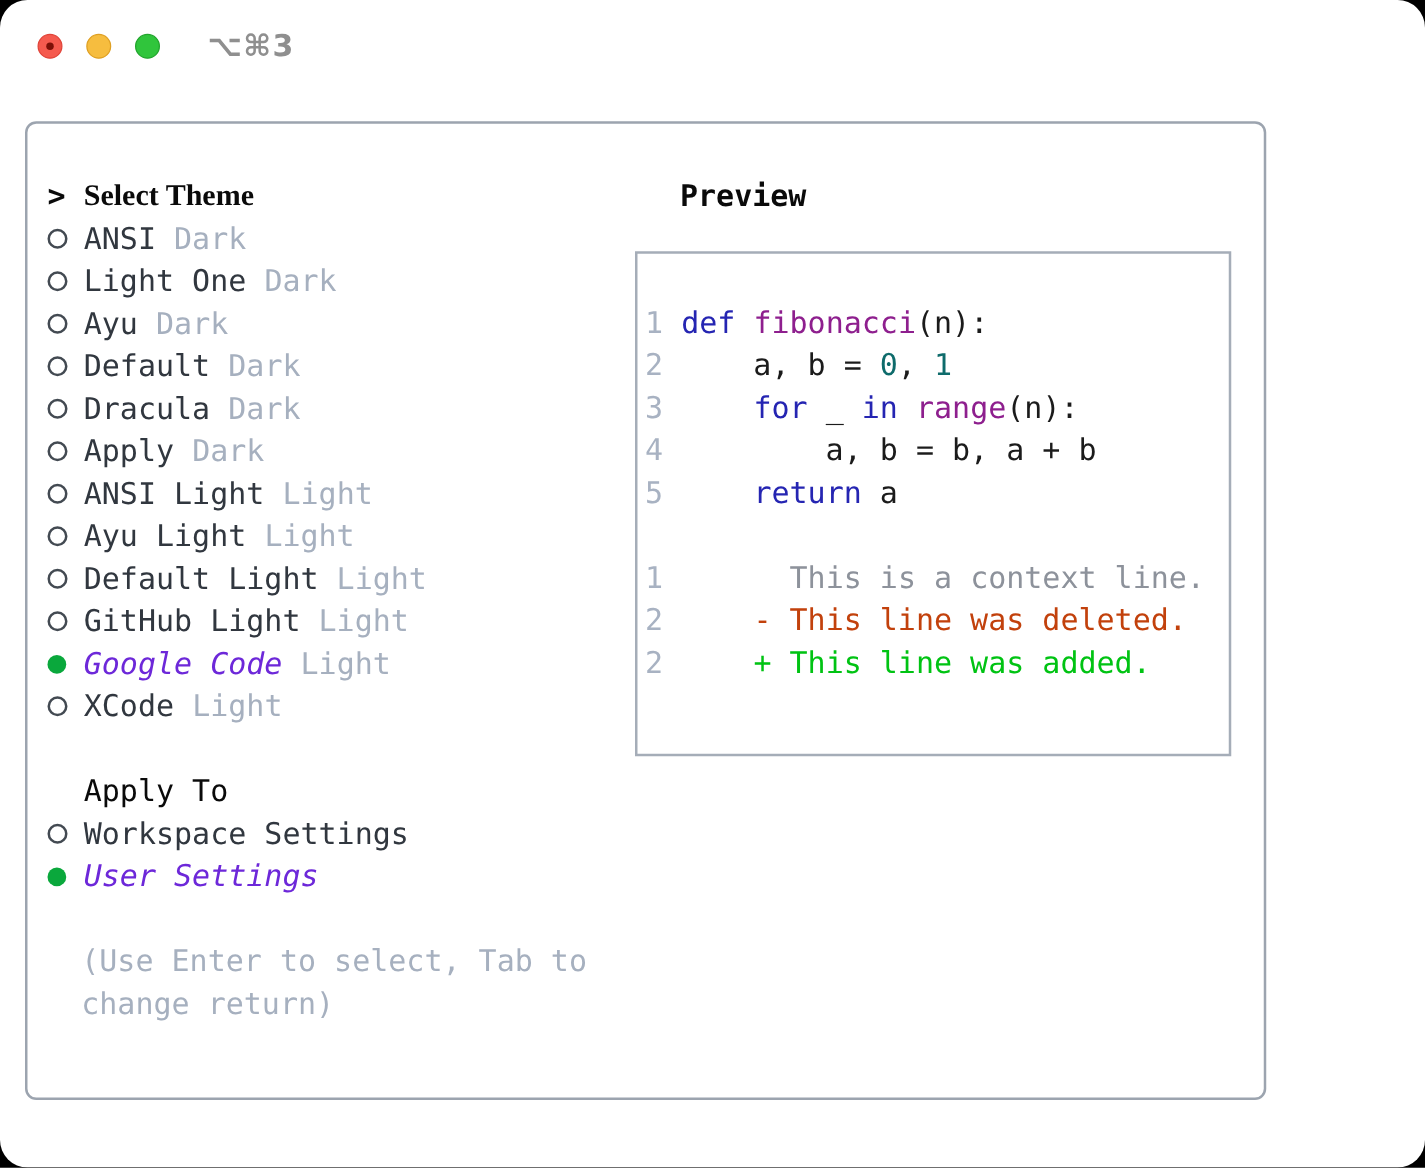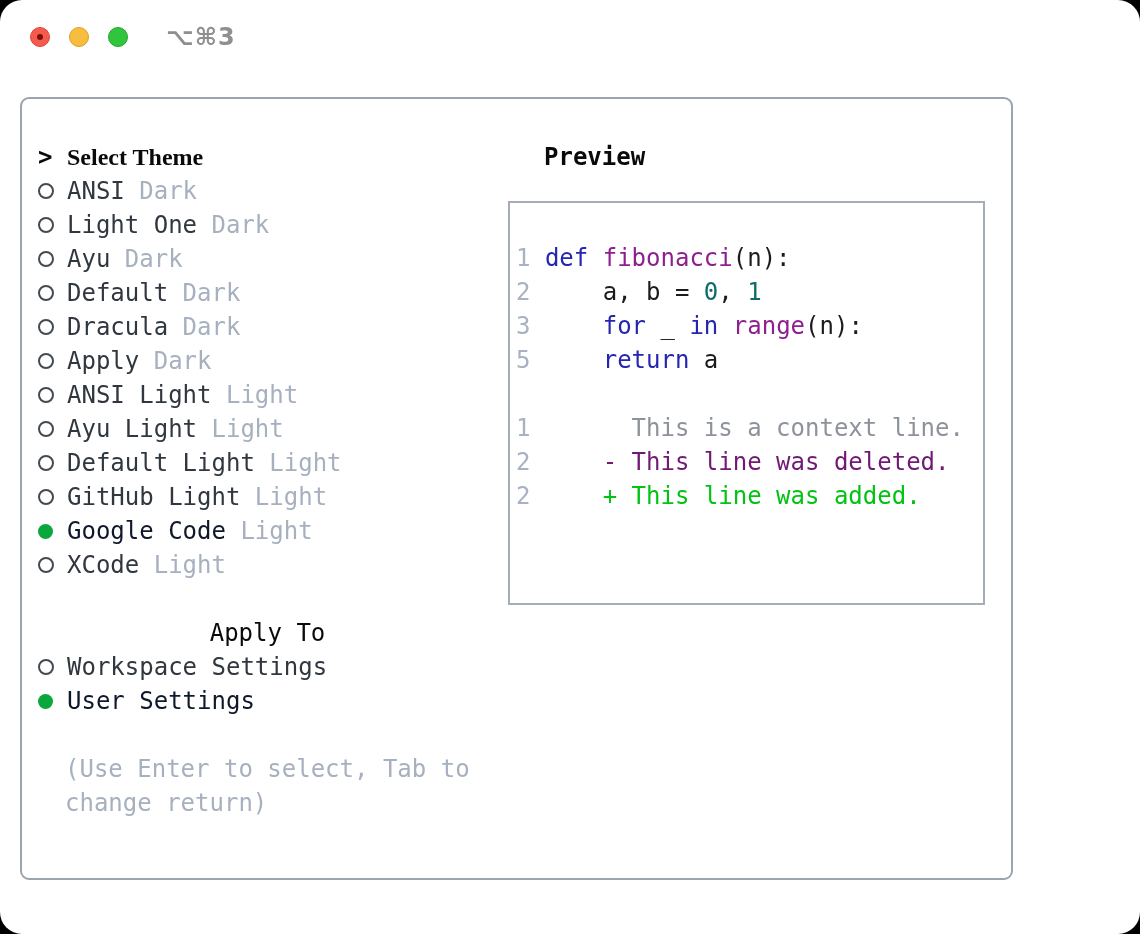--- a/index.html
+++ b/index.html
@@ -27,43 +27,43 @@
     border:2px solid #9ca4af;border-radius:9px;box-sizing:border-box;background:#fff;
   }
   .col-left{position:absolute;left:38px;top:140px;width:430px;}
   .row{height:34px;line-height:34px;display:flex;align-items:center;font-size:24px;white-space:pre;}
   .row .gutter{width:29px;flex:0 0 29px;display:flex;align-items:center;}
   .cursor{font-weight:bold;color:#0a0a0a;font-size:24px;line-height:34px;}
   .radio{width:12px;height:12px;border-radius:50%;border:2px solid #434a52;box-sizing:content-box;}
   .radio.on{width:15px;height:15px;border:none;background:#0aa83c;}
   .heading{font-weight:bold;color:#0a0a0a;font-family:Liberation Serif, serif;}
   .item-name{color:#31373f;}
-  .item-name.green{color:#0f172a;}
+  .item-name.green{color:#6d28d9;font-style:italic;}
   .suffix{color:#a6b0bf;}
   .spacer{height:34px;}
-  .indent{padding-left:29px;justify-content:center;}
+  .indent{padding-left:29px;}
   .help{color:#a6b0bf;font-size:24px;line-height:34px;white-space:pre;margin-left:27px;}
   
   .preview-heading{
     position:absolute;left:500px;top:140px;height:34px;line-height:34px;
     font-size:24px;font-weight:bold;color:#0a0a0a;margin-left:44px;
   }
   .preview-box{
     position:absolute;left:508px;top:201px;width:477px;height:404px;
     border:2px solid #a5adb8;box-sizing:border-box;background:#fff;
   }
   .code{padding:38px 0 0 6px;}
   .cl{height:34px;line-height:34px;font-size:24px;white-space:pre;}
   .ln{color:#a8b2c2;}
   .pl{color:#1b1b1b;}
   .kw{color:#2525b2;}
   .fn{color:#8e1f8e;}
   .nu{color:#0e6b6b;}
   .ctx{color:#8d929b;}
-  .del{color:#701a75;}
+  .del{color:#c2410c;}
   .add{color:#00c313;}
 </style>
 </head>
 <body>
 
 <div class="stage">
   <div class="window">
 
     <div class="titlebar">
       <div class="tl close">
@@ -114,20 +114,21 @@
       <div class="help">change return)</div>
     </div>
 
     <div class="preview-heading">Preview</div>
 
     <div class="preview-box">
       <div class="code" id="preview-code">
           <div class="cl"><span class="ln">1</span><span class="pl"> </span><span class="kw">def</span><span class="pl"> </span><span class="fn">fibonacci</span><span class="pl">(n):</span></div>
           <div class="cl"><span class="ln">2</span><span class="pl">     a, b = </span><span class="nu">0</span><span class="pl">, </span><span class="nu">1</span></div>
           <div class="cl"><span class="ln">3</span><span class="pl">     </span><span class="kw">for</span><span class="pl"> _ </span><span class="kw">in</span><span class="pl"> </span><span class="fn">range</span><span class="pl">(n):</span></div>
+          <div class="cl"><span class="ln">4</span><span class="pl">         a, b = b, a + b</span></div>
           <div class="cl"><span class="ln">5</span><span class="pl">     </span><span class="kw">return</span><span class="pl"> a</span></div>
           <div class="cl"></div>
           <div class="cl"><span class="ln">1</span><span class="pl">       </span><span class="ctx">This is a context line.</span></div>
           <div class="cl"><span class="ln">2</span><span class="pl">     </span><span class="del">- This line was deleted.</span></div>
           <div class="cl"><span class="ln">2</span><span class="pl">     </span><span class="add">+ This line was added.</span></div>
         </div>
     </div>
 
   </div>
 </div>

